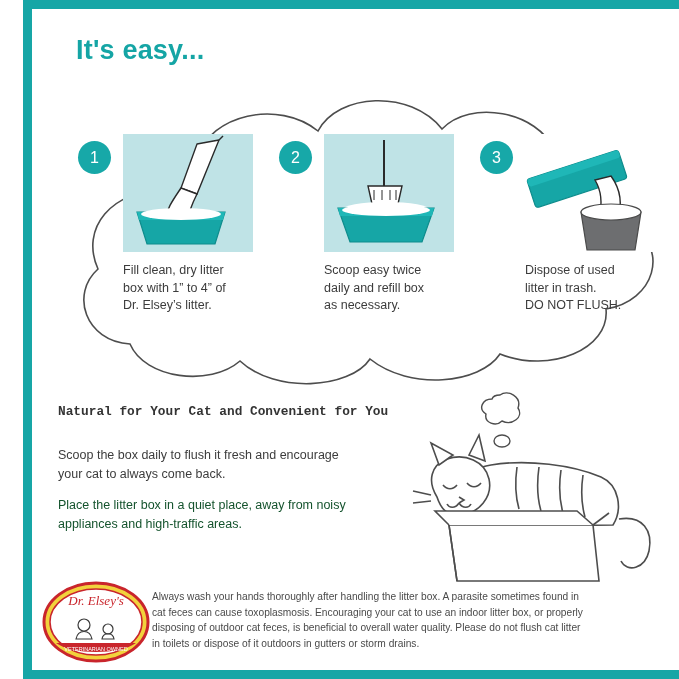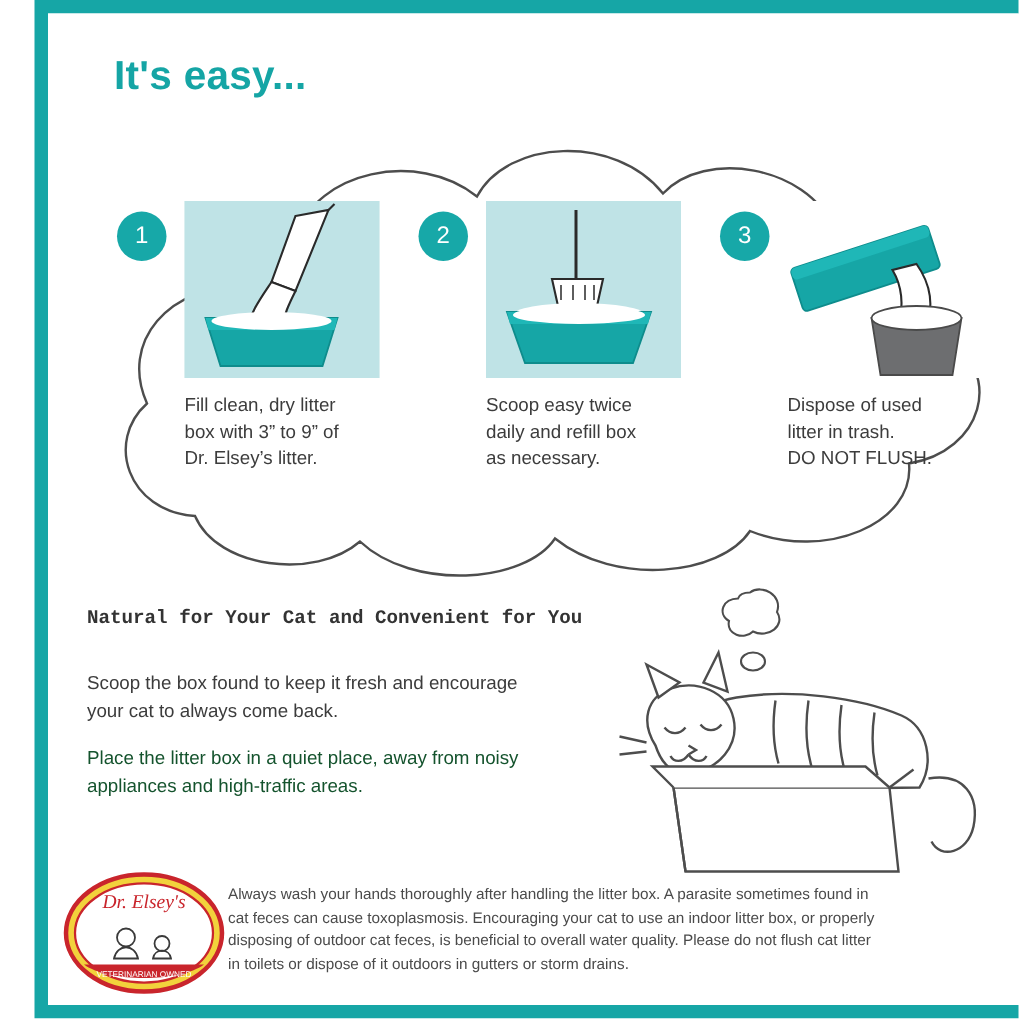--- a/index.html
+++ b/index.html
@@ -207,21 +207,21 @@
             <path d="M96 6 L100 2" stroke="#2a2a2a" stroke-width="1.4"></path>
 
             <ellipse cx="58" cy="90" rx="38" ry="9" fill="#ffffff"></ellipse>
 
             <path d="M14 78 L102 78 L92 110 L24 110 Z" fill="#16a6a6" stroke="#0e8c8c" stroke-width="1.2"></path>
             <path d="M14 78 L102 78 L100 86 L16 86 Z" fill="#1fb7b7"></path>
             <ellipse cx="58" cy="80" rx="40" ry="6" fill="#ffffff"></ellipse>
           </svg>
         </div>
         <div class="step-caption">Fill clean, dry litter
-box with 3” to 9” of
+box with 1” to 4” of
 Dr. Elsey’s litter.</div>
       </div>
 
       <div class="step step-2">
         <div class="badge">2</div>
         <div class="thumb">
           <svg width="130" height="118" viewBox="0 0 130 118">
             <rect width="130" height="118" fill="#bfe3e6"></rect>
 
             <path d="M60 6 L60 52" stroke="#2a2a2a" stroke-width="2" fill="none"></path>
@@ -258,21 +258,21 @@
           </svg>
         </div>
         <div class="step-caption">Dispose of used
 litter in trash.
 DO NOT FLUSH.</div>
       </div>
 
     </div>
 
     <div class="body-title">Natural for Your Cat and Convenient for You</div>
-    <div class="body-p1">Scoop the box found to keep it fresh and encourage
+    <div class="body-p1">Scoop the box daily to flush it fresh and encourage
 your cat to always come back.</div>
     <div class="body-p2">Place the litter box in a quiet place, away from noisy
 appliances and high-traffic areas.</div>
 
     <div class="cat">
       <svg width="290" height="220" viewBox="0 0 290 220" fill="none" stroke="#4d4d4d" stroke-width="1.6">
 
         <path d="M70 150 C 62 118, 78 100, 104 96 C 140 90, 186 96, 214 108 C 232 116, 236 140, 226 156 L78 158 Z" fill="#ffffff"></path>
 
         <path d="M130 98 C 128 112, 128 126, 132 140"></path>

